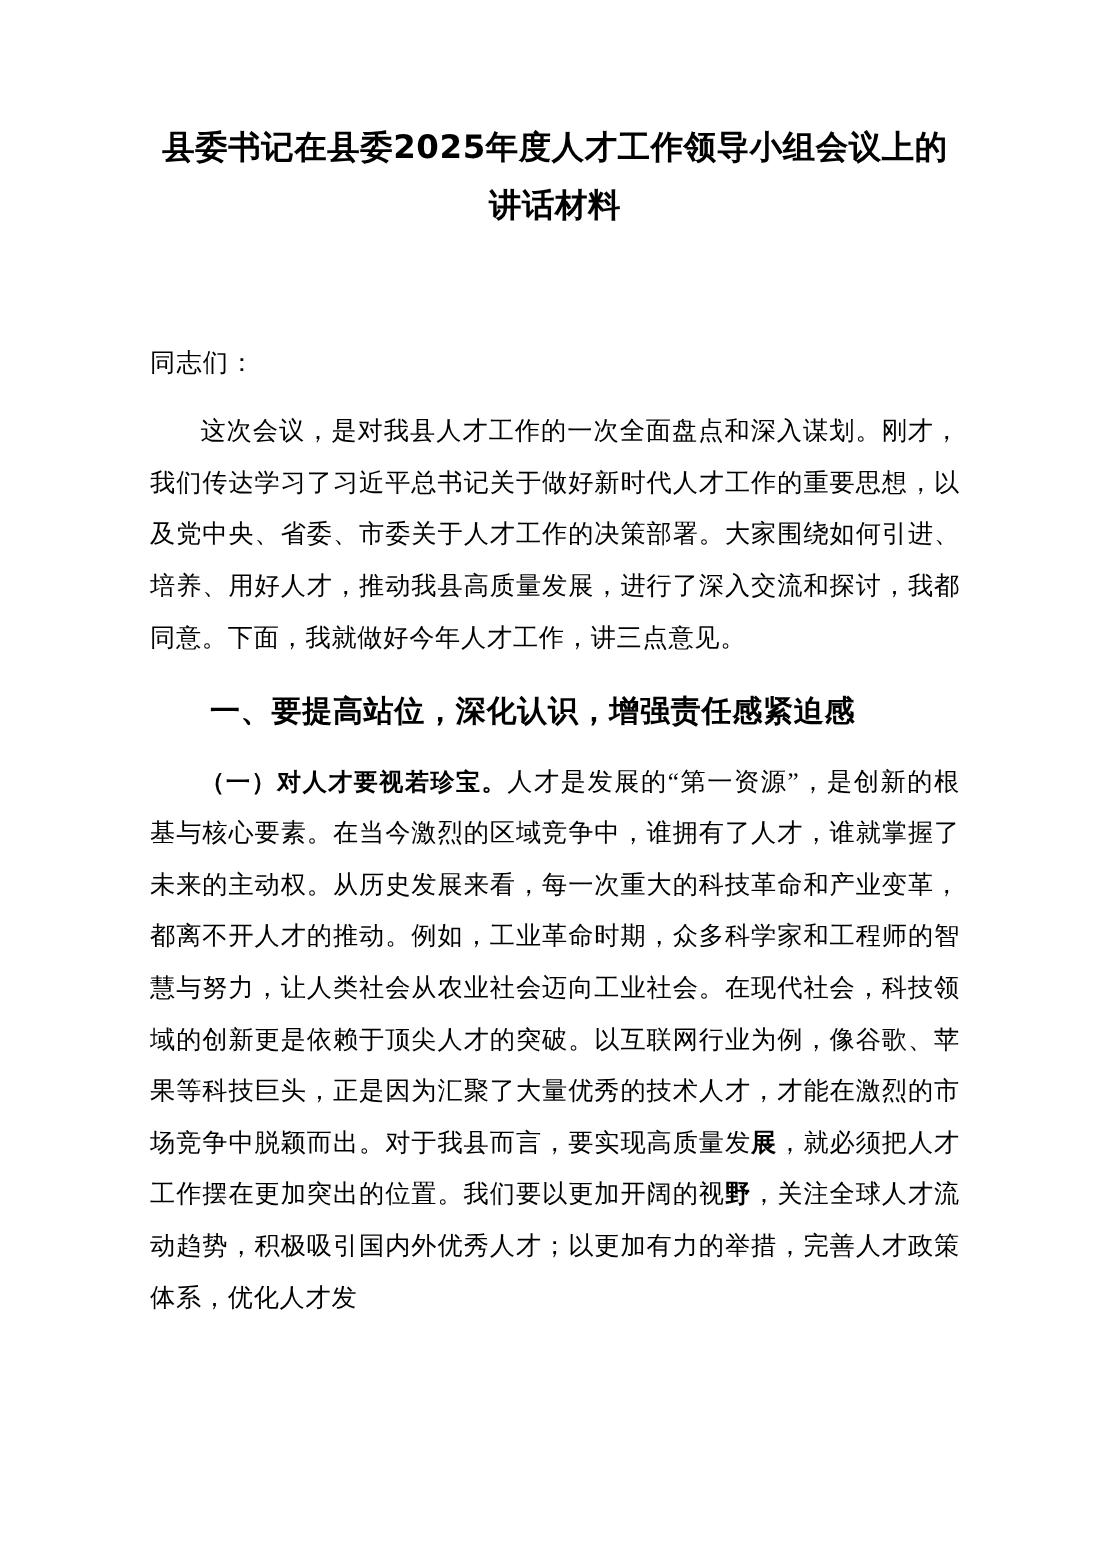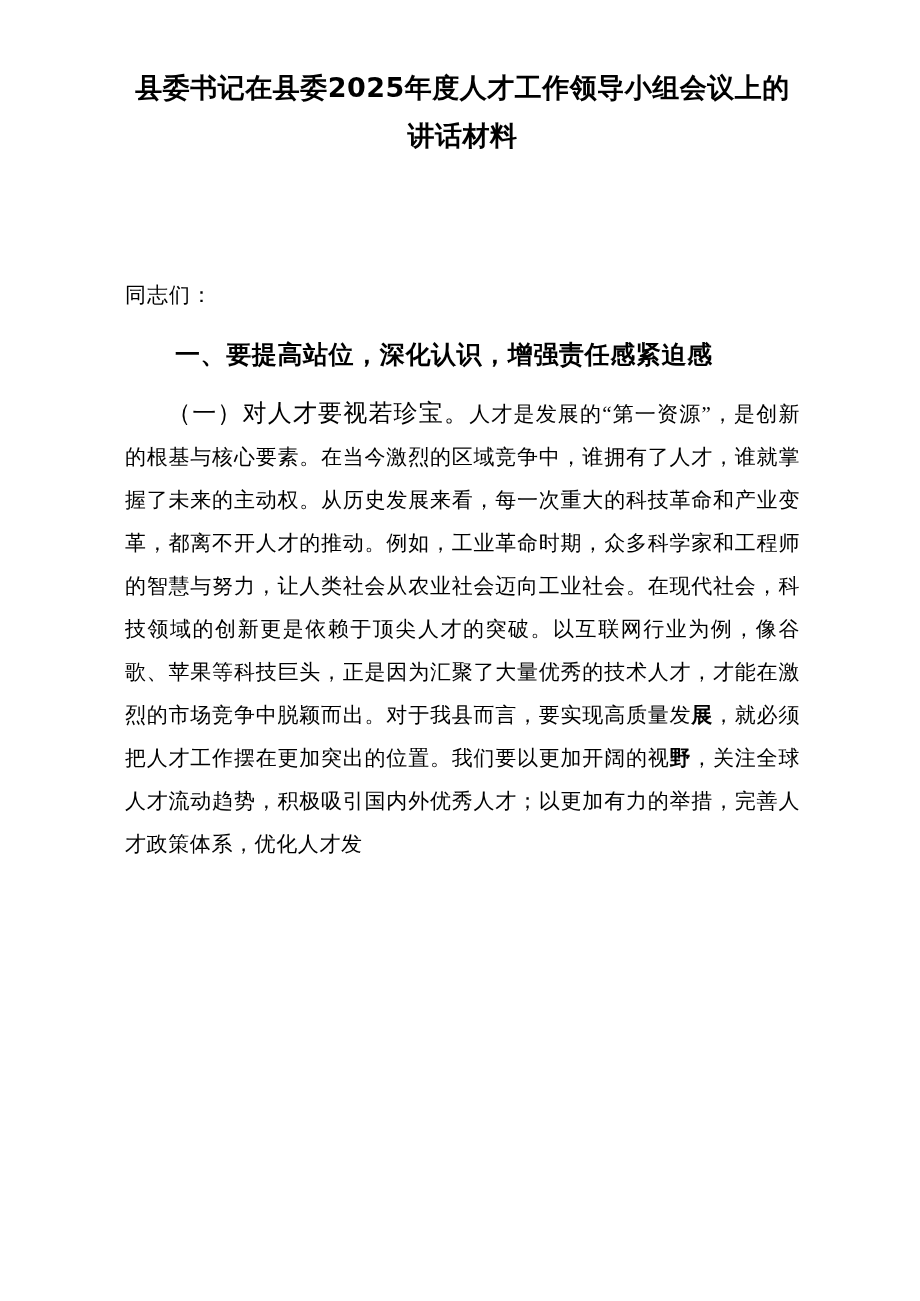--- a/index.html
+++ b/index.html
@@ -13,38 +13,38 @@
     font-family: "Liberation Serif", serif;
     color: #000000;
     overflow: hidden;
   }
   .page {
     position: relative;
     width: 920px;
     height: 1301px;
     background: #ffffff;
     box-sizing: border-box;
-    padding: 64px 120px 0 125px;
+    padding: 100px 120px 0 125px;
   }
   .doc-title {
     font-family: "DejaVu Sans", sans-serif;
     font-weight: bold;
     font-size: 27px;
     line-height: 48px;
     text-align: center;
     letter-spacing: 0.5px;
     margin: 0 0 0 0;
     padding: 0 4px;
     color: #000;
   }
   .salutation {
     font-family: "Liberation Serif", serif;
     font-size: 21px;
     line-height: 40px;
-    margin-top: 115px;
+    margin-top: 86px;
     letter-spacing: 1px;
   }
   p.body-para {
     font-family: "Liberation Serif", serif;
     font-size: 21px;
     line-height: 43px;
     text-align: justify;
     text-justify: inter-ideograph;
     margin: 16px 0 0 0;
     text-indent: 2em;
@@ -54,35 +54,36 @@
     font-family: "DejaVu Sans", sans-serif;
     font-weight: bold;
     font-size: 25px;
     line-height: 43px;
     margin: 18px 0 0 0;
     text-indent: 2em;
     letter-spacing: 0.6px;
   }
   .sub-lead {
     font-family: "DejaVu Sans", sans-serif;
-    font-weight: normal;
-    font-size: 24px;
+    font-weight: bold;
+    font-size: 20px;
   }
   .emph {
     font-family: "DejaVu Sans", sans-serif;
     font-weight: bold;
   }
 </style>
 </head>
 <body>
 
 <div class="page">
 
   <h1 class="doc-title">县委书记在县委2025年度人才工作领导小组会议上的讲话材料</h1>
 
   <div class="salutation">同志们：</div>
 
+  <p class="body-para">这次会议，是对我县人才工作的一次全面盘点和深入谋划。刚才，我们传达学习了习近平总书记关于做好新时代人才工作的重要思想，以及党中央、省委、市委关于人才工作的决策部署。大家围绕如何引进、培养、用好人才，推动我县高质量发展，进行了深入交流和探讨，我都同意。下面，我就做好今年人才工作，讲三点意见。</p>
 
   <p class="heading-para">一、要提高站位，深化认识，增强责任感紧迫感</p>
 
   <p class="body-para"><span class="sub-lead">（一）对人才要视若珍宝。</span><span>人才是发展的“第一资源”，是创新的根基与核心要素。在当今激烈的区域竞争中，谁拥有了人才，谁就掌握了未来的主动权。从历史发展来看，每一次重大的科技革命和产业变革，都离不开人才的推动。例如，工业革命时期，众多科学家和工程师的智慧与努力，让人类社会从农业社会迈向工业社会。在现代社会，科技领域的创新更是依赖于顶尖人才的突破。以互联网行业为例，像谷歌、苹果等科技巨头，正是因为汇聚了大量优秀的技术人才，才能在激烈的市场竞争中脱颖而出。对于我县而言，要实现高质量发</span><span class="emph">展</span><span>，就必须把人才工作摆在更加突出的位置。我们要以更加开阔的视</span><span class="emph">野</span><span>，关注全球人才流动趋势，积极吸引国内外优秀人才；以更加有力的举措，完善人才政策体系，优化人才发</span></p>
 
 </div>
 
 </body></html>

